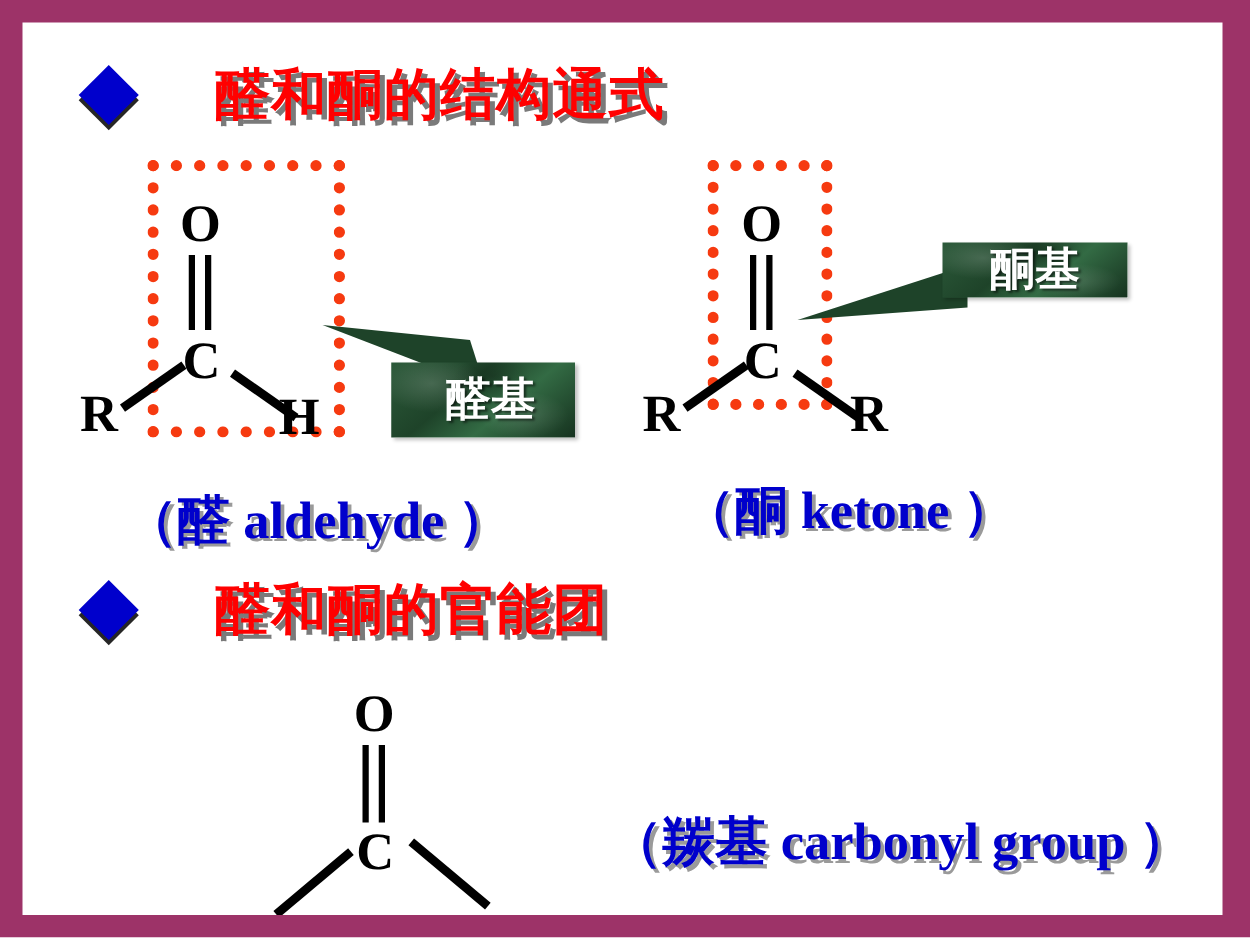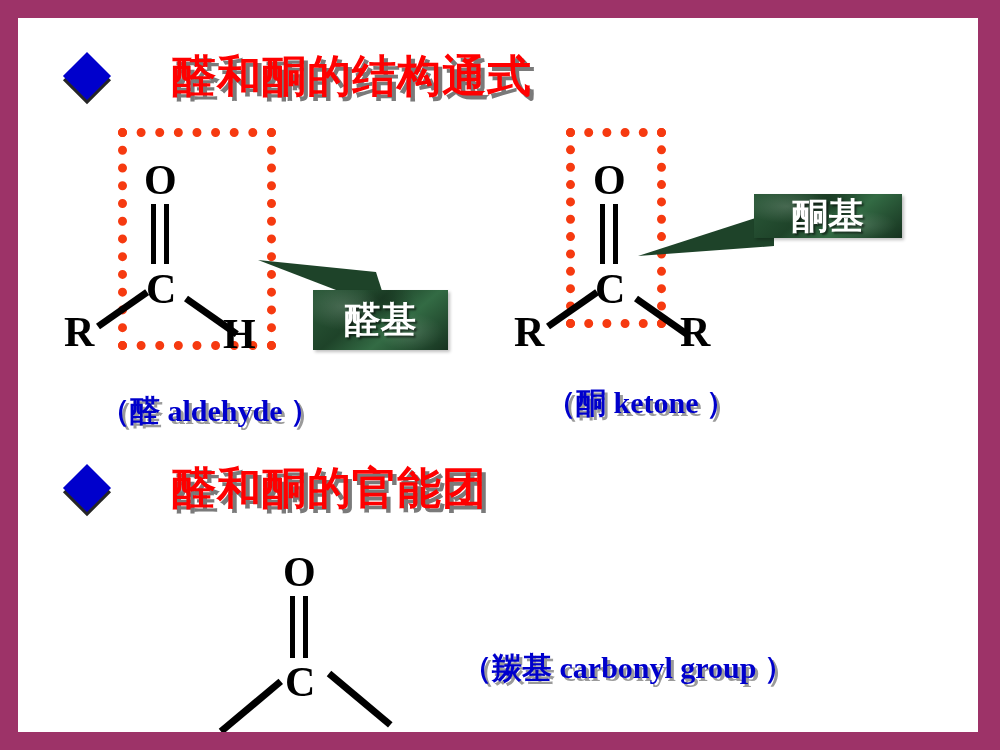--- a/index.html
+++ b/index.html
@@ -119,21 +119,21 @@
   .pointer {
     position: absolute;
     overflow: visible;
   }
 
   
   .caption {
     position: absolute;
     font-family: "Liberation Serif", "DejaVu Serif", serif;
     font-weight: bold;
-    font-size: 30px;
+    font-size: 42px;
     line-height: 1;
     color: #0000CC;
     text-shadow: 3px 3px 0 #9a9a9a;
     white-space: nowrap;
   }
 </style>
 </head>
 <body>
 
 <div id="slide">
@@ -159,21 +159,21 @@
       <div class="atom" style="left:46px; top:293px;">R</div>
 
       <div class="bond" style="left:168px; top:277px; width:62px; transform: rotate(35deg);"></div>
 
       <div class="atom" style="left:205px; top:295px;">H</div>
 
       <svg class="pointer" style="left:240px; top:228px;" width="140" height="80" viewBox="0 0 140 80">
         <polygon points="0,14 130,64 118,26" fill="#1E4329"></polygon>
       </svg>
 
-      <div class="callout" style="left:295px; top:272px; width:135px; height:60px;">
+      <div class="callout" style="left:295px; top:272px; width:135px; height:60px;padding-left:12px;">
         <span class="callout-text">醛基</span>
       </div>
 
       <div class="caption" style="left:82px; top:378px;">（醛  aldehyde ）</div>
     </div>
 
     <div>
 
       <div class="dotted-box" style="left:548px; top:110px; width:100px; height:200px;"></div>
 
@@ -212,17 +212,17 @@
       <div class="atom" style="left:265px; top:533px;">O</div>
 
       <div class="dbl-bond" style="left:272px; top:578px; height:62px;"></div>
 
       <div class="atom" style="left:267px; top:643px;">C</div>
 
       <div class="bond" style="left:203px; top:710px; width:78px; transform: rotate(-40deg);"></div>
 
       <div class="bond" style="left:311px; top:652px; width:80px; transform: rotate(40deg);"></div>
 
-      <div class="caption" style="left:444px; top:635px;">（羰基  carbonyl group ）</div>
+      <div class="caption" style="left:470px; top:635px;">（羰基  carbonyl group ）</div>
     </div>
 
   </div>
 </div>
 
 </body></html>

